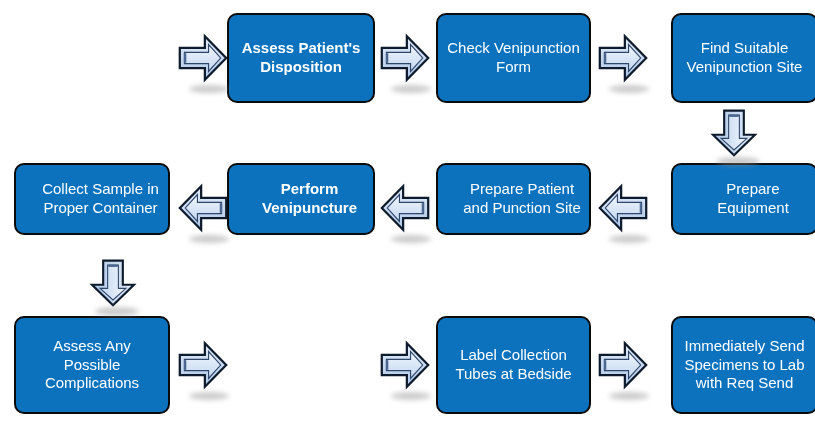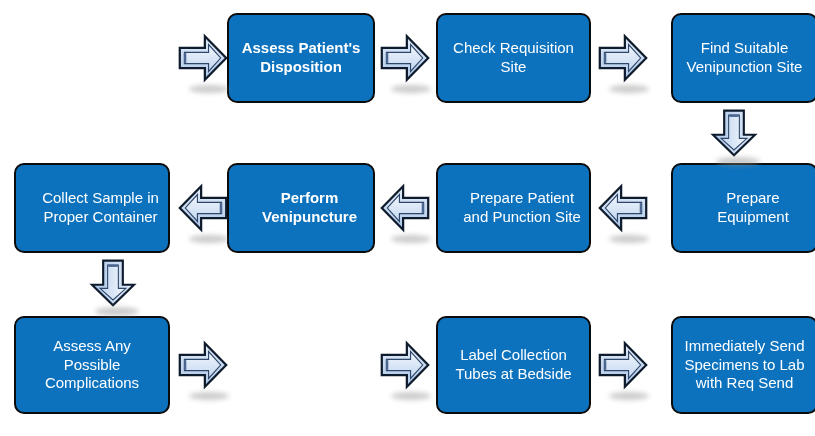--- a/index.html
+++ b/index.html
@@ -12,21 +12,21 @@
     position:absolute;box-sizing:border-box;
     background:var(--box-fill,#0C72BE);
     border:2px solid var(--box-border,#0B0B0B);
     border-radius:10px;
     color:var(--box-text,#ffffff);
     display:flex;align-items:center;justify-content:center;
     text-align:center;font-size:15px;line-height:1.26;
     padding:0 8px;
   }
   .r1{top:13px;height:90px;}
-  .r2{top:163px;height:90px;padding-left:25px;}
+  .r2{top:163px;height:72px;padding-left:25px;}
   .r3{top:316px;height:98px;}
   .c1{left:14px;width:156px;}
   .c2{left:227px;width:148px;font-weight:bold;}
   .c3{left:436px;width:155px;}
   .c4{left:655px;width:147px;margin-left:16px;}
 
   .arrow{position:absolute;width:52px;height:56px;}
   .arrow.down{width:56px;height:50px;}
   .arrow svg{display:block;}
   .arrow-shadow{
@@ -59,21 +59,21 @@
       <path d="M3,17 L30,17 L30,4.5 L53,28 L30,51.5 L30,39 L3,39 Z" fill="url(#agOuter)" stroke="#0E1B2C" stroke-width="2.4" stroke-linejoin="miter"></path>
       <path d="M8,22 L34,22 L34,13.5 L47,28 L34,42.5 L34,34 L8,34 Z" fill="url(#agInner)" stroke="#2E4668" stroke-width="1.2"></path>
       <path d="M8.7,22.8 L8.7,33.2" stroke="#4A6690" stroke-width="2.6"></path>
     </g>
   </defs>
 </svg>
 
 <div class="canvas">
 
   <div class="step r1 c2">Assess Patient's Disposition</div>
-  <div class="step r1 c3">Check Requisition Site</div>
+  <div class="step r1 c3">Check Venipunction Form</div>
   <div class="step r1 c4">Find Suitable Venipunction Site</div>
 
   <div class="step r2 c1">Collect Sample in Proper Container</div>
   <div class="step r2 c3">Prepare Patient and Punction Site</div>
   <div class="step r2 c2">Perform Venipuncture</div>
   <div class="step r3 c1">Assess Any Possible Complications</div>
 
   <div class="step r2 c4">Prepare Equipment</div>
   <div class="step r3 c3">Label Collection Tubes at Bedside</div>
   <div class="step r3 c4">Immediately Send Specimens to Lab with Req Send</div>

